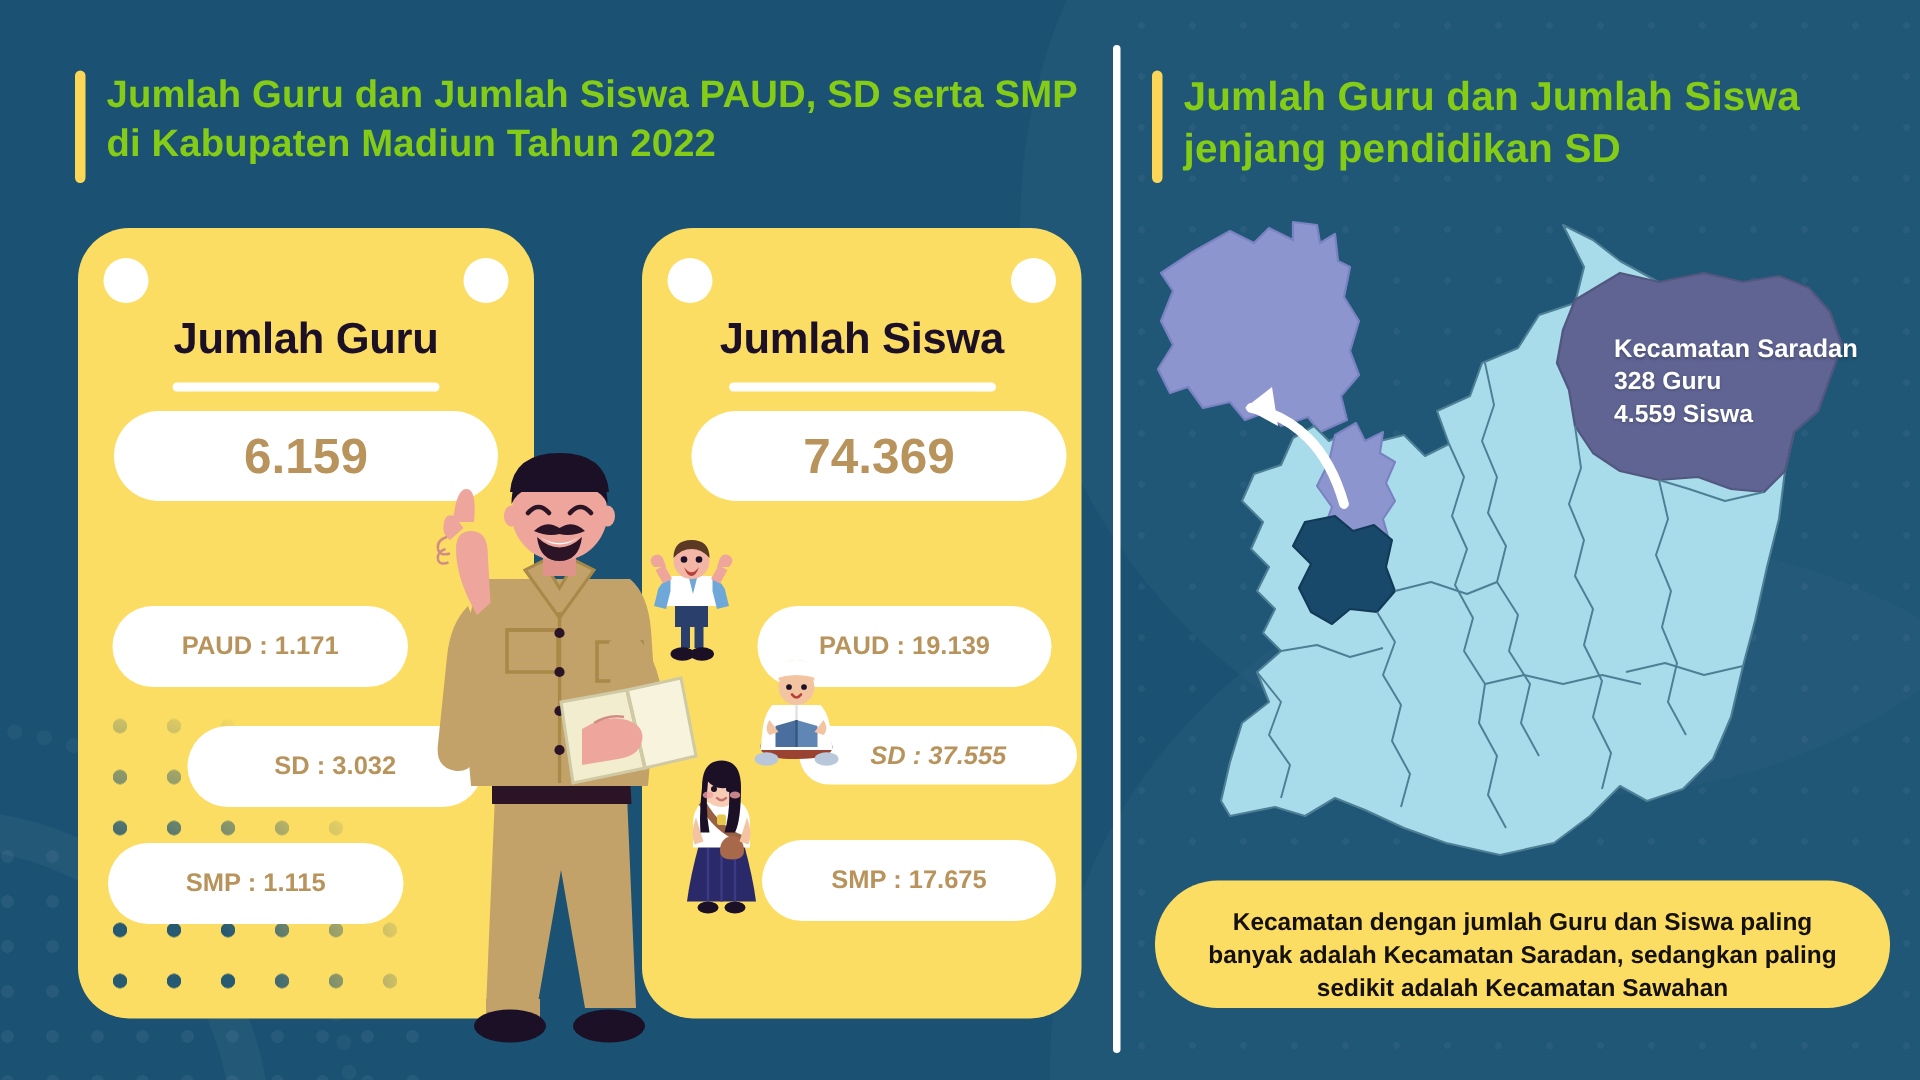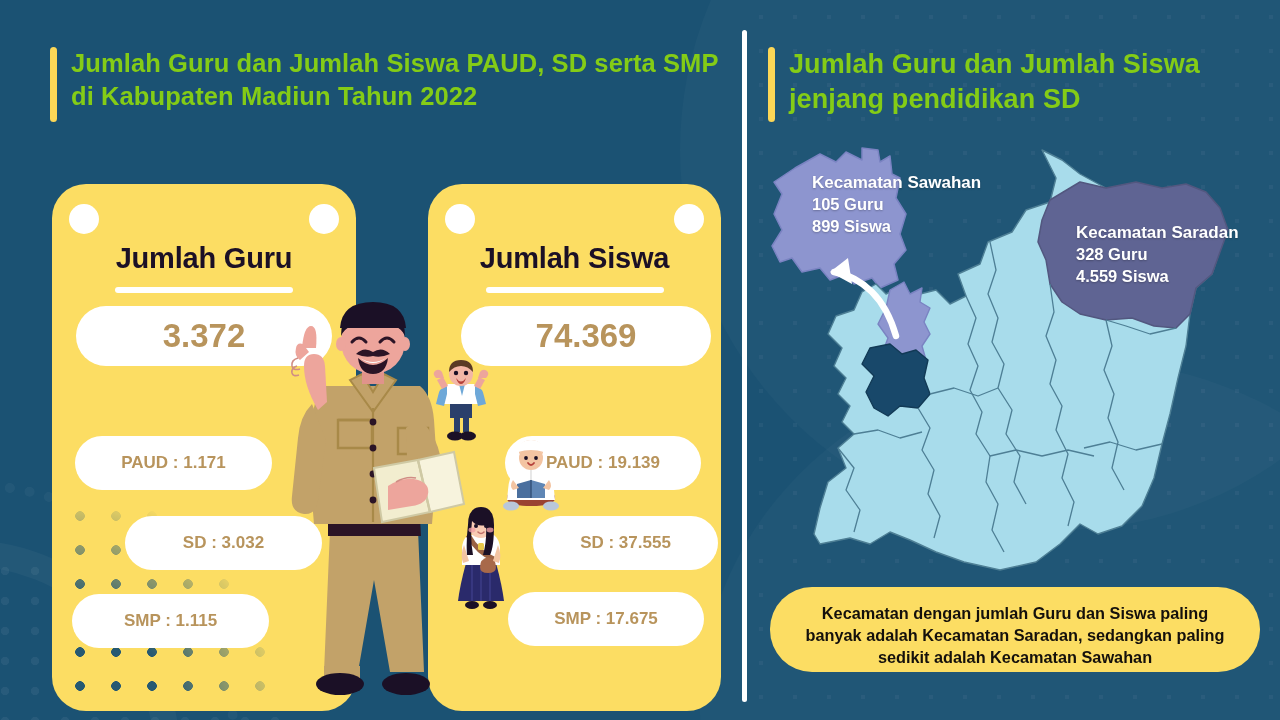--- a/index.html
+++ b/index.html
@@ -65,21 +65,21 @@
   }
   #heading-left { left:50px; top:47px; width:680px; }
   #heading-left .bar { height:75px; }
   #heading-left .htext { font-size:25.5px; }
   #heading-right { left:768px; top:47px; width:480px; }
   #heading-right .bar { height:75px; }
   #heading-right .htext { font-size:27px; }
 
   
   .card {
-    position:absolute; background:#fcdd63; border-radius:34px; overflow:hidden;margin-top:32px;
+    position:absolute; background:#fcdd63; border-radius:34px; overflow:hidden;
   }
   #card-guru  { left:52px;  top:152px; width:304px; height:527px; }
   #card-siswa { left:428px; top:152px; width:293px; height:527px; }
 
   .card-dots-bl {
     position:absolute; left:-26px; bottom:-18px; width:240px; height:230px;
     background-image:radial-gradient(circle, #1b5273 4.6px, transparent 5px);
     background-size:36px 34px;
     -webkit-mask-image:radial-gradient(circle at 6% 104%, #000 0%, #000 42%, transparent 78%);
             mask-image:radial-gradient(circle at 6% 104%, #000 0%, #000 42%, transparent 78%);
@@ -110,21 +110,21 @@
   .pill.small { font-size:17px; }
 
   
   #p-guru-total { left:24px;  top:122px; width:256px; height:60px; }
   #p-guru-paud  { left:23px;  top:252px; width:197px; height:54px; }
   #p-guru-sd    { left:73px;  top:332px; width:197px; height:54px; }
   #p-guru-smp   { left:20px;  top:410px; width:197px; height:54px; }
   
   #p-siswa-total{ left:33px;  top:122px; width:250px; height:60px; }
   #p-siswa-paud { left:77px;  top:252px; width:196px; height:54px; }
-  #p-siswa-sd   { left:105px; top:332px; width:185px; height:54px; }
+  #p-siswa-sd   { left:105px; top:332px; width:185px; height:39px;font-style:italic; }
   #p-siswa-smp  { left:80px;  top:408px; width:196px; height:54px; }
 
   
   .illus { position:absolute; }
   #teacher { left:278px; top:300px; width:190px; height:420px; z-index:6; }
   #kid-cheer { left:430px; top:358px; width:62px; height:88px; z-index:7; }
   #kid-read  { left:497px; top:440px; width:68px; height:80px; z-index:7; }
   #kid-girl  { left:450px; top:505px; width:62px; height:110px; z-index:7; }
 
   
@@ -135,22 +135,22 @@
     font-size:16.5px; text-shadow:0 1px 2px rgba(0,0,0,0.25);
   }
   #label-sawahan { left:812px; top:172px; }
   #label-saradan { left:1076px; top:222px; }
   .map-label .ml-title { font-size:17px; }
 
   
   #note {
     position:absolute; left:770px; top:587px; width:490px; height:85px;
     background:#fcdd63; border-radius:42px;
-    display:flex; align-items:flex-start; justify-content:center;
-    padding:15px 26px; text-align:center;
+    display:flex; align-items:flex-end; justify-content:center;
+    padding:2px 26px; text-align:center;
   }
   #note .ntext {
     color:#14100c; font-weight:bold; font-size:16.3px; line-height:1.36;
   }
 </style>
 </head>
 <body>
 
 <div id="stage">
 
@@ -174,21 +174,21 @@
   </div>
 
   <div class="divider"></div>
 
   <div class="card" id="card-guru">
     <div class="card-dots-bl"></div>
     <div class="punch l"></div>
     <div class="punch r"></div>
     <div class="card-title">Jumlah Guru</div>
     <div class="card-rule"></div>
-    <div class="pill big" id="p-guru-total">3.372</div>
+    <div class="pill big" id="p-guru-total">6.159</div>
     <div class="pill small" id="p-guru-paud">PAUD : 1.171</div>
     <div class="pill small" id="p-guru-sd">SD : 3.032</div>
     <div class="pill small" id="p-guru-smp">SMP : 1.115</div>
   </div>
 
   <div class="card" id="card-siswa">
     <div class="punch l"></div>
     <div class="punch r"></div>
     <div class="card-title">Jumlah Siswa</div>
     <div class="card-rule"></div>
@@ -355,25 +355,20 @@
       <path d="M412 306 L386 312 L360 304 L334 310"></path>
       <path d="M426 190 L400 196 L376 188 L356 182"></path>
     </g>
 
     <g>
       <path d="M146 198 q-8 -28 -24 -44 q-16 -16 -38 -20" fill="none" stroke="#ffffff" stroke-width="6.5" stroke-linecap="round"></path>
       <path d="M98 120 L80 134 L102 146 Z" fill="#ffffff"></path>
     </g>
   </svg>
 
-  <div class="map-label" id="label-sawahan">
-    <div class="ml-title">Kecamatan Sawahan</div>
-    <div>105 Guru</div>
-    <div>899 Siswa</div>
-  </div>
 
   <div class="map-label" id="label-saradan">
     <div class="ml-title">Kecamatan Saradan</div>
     <div>328 Guru</div>
     <div>4.559 Siswa</div>
   </div>
 
   <div id="note">
     <div class="ntext">Kecamatan dengan jumlah Guru dan Siswa paling banyak adalah Kecamatan Saradan, sedangkan paling sedikit adalah Kecamatan Sawahan</div>
   </div>

